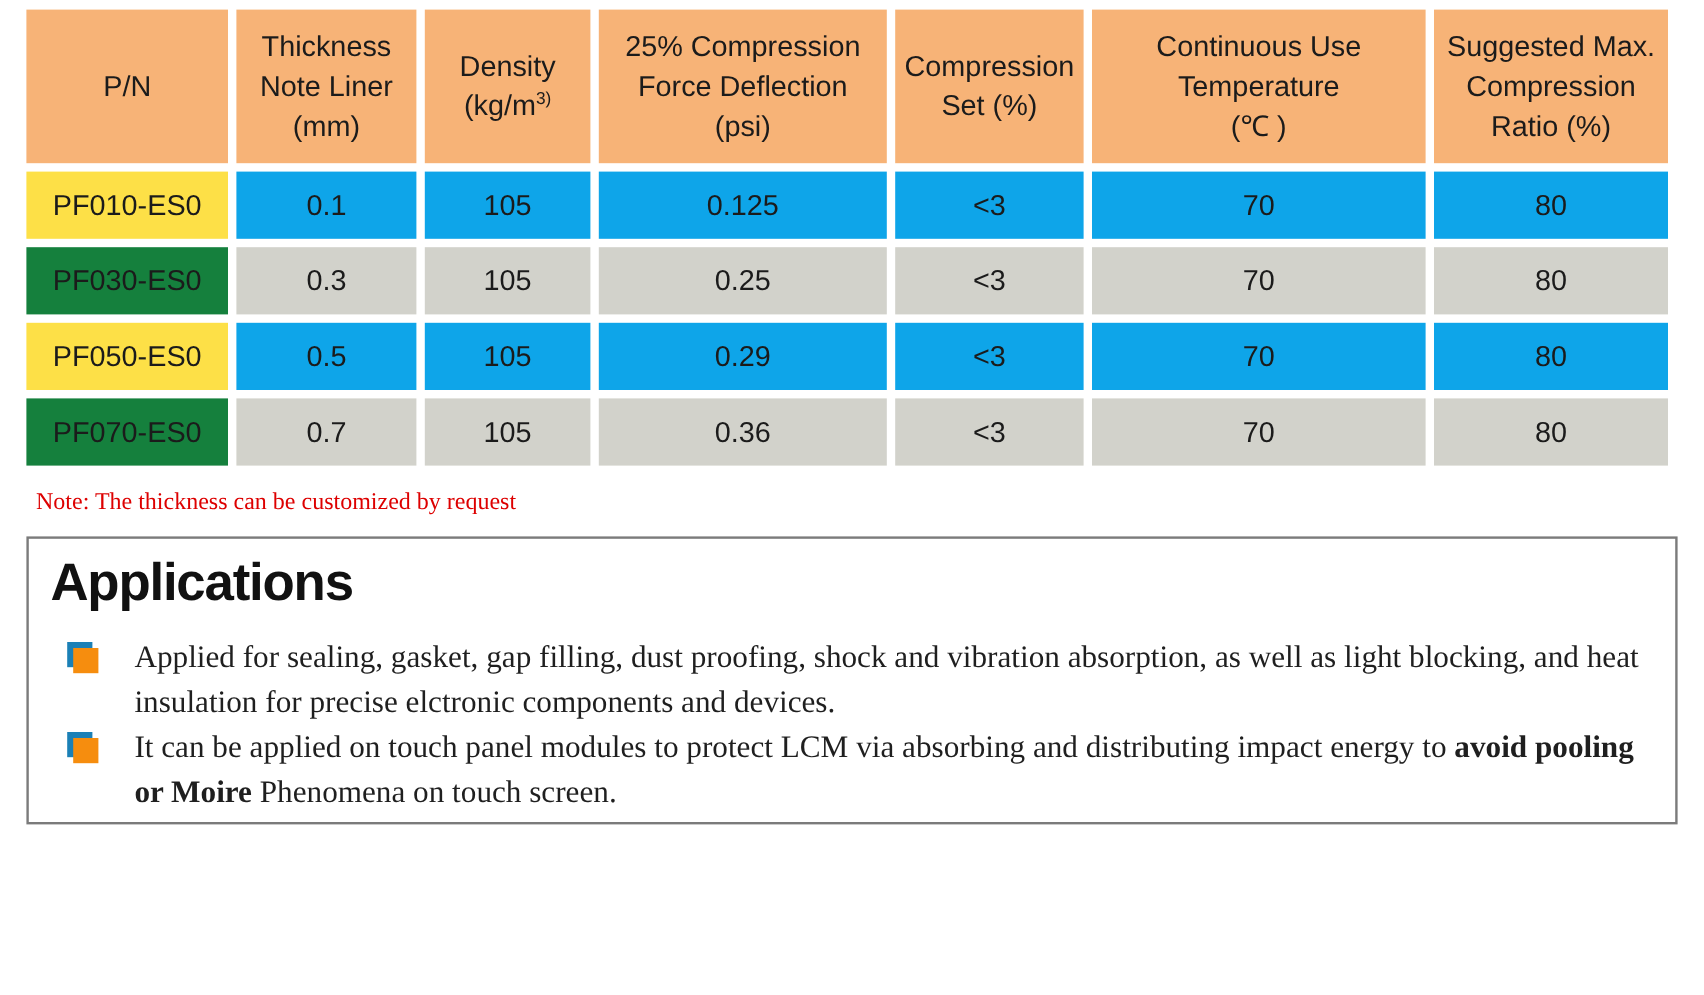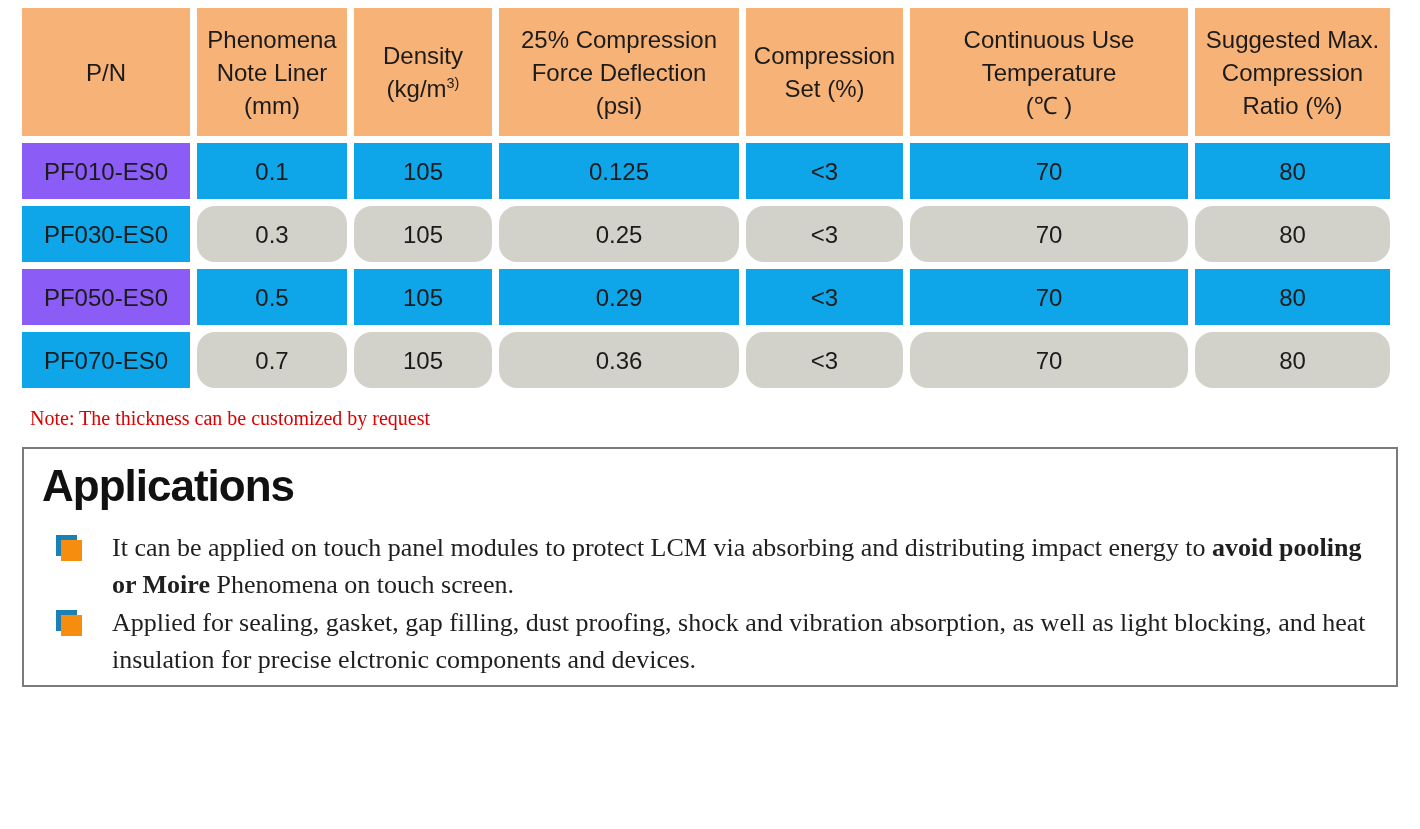--- a/index.html
+++ b/index.html
@@ -29,24 +29,24 @@
   table.spec td, table.spec th {
     text-align: center;
     vertical-align: middle;
     font-size: 24px;
     font-weight: 400;
     line-height: 33px;
     padding: 0 4px;
     overflow: hidden;
   }
   th.hdr       { background: #F7B377; height: 128px; }
-  td.pn-light  { background: #8b5cf6; }
-  td.pn-orange { background: #0ea5e9; }
+  td.pn-light  { background: #fde047; }
+  td.pn-orange { background: #15803d; }
   td.cell-light{ background: #0ea5e9; }
-  td.cell-dark { background: #D2D2CB; border-radius: 18px; }
+  td.cell-dark { background: #D2D2CB; }
   tr.data-row td { height: 56px; }
   tr.test-row td { height: 52px; }
   sup { font-size: 60%; line-height: 0; }
 
   
   .note {
     margin: 12px 0 0 8px;
     font-family: "Liberation Serif", serif;
     font-size: 20px;
     color: #DD0000;
@@ -117,21 +117,21 @@
         <col style="width:157px">
         <col style="width:278px">
       <col style="width:195px">
     </colgroup>
     <tbody>
         <tr>
       <th class="hdr">
         <div>P/N</div>
       </th>
       <th class="hdr">
-        <div>Phenomena</div>
+        <div>Thickness</div>
         <div>Note Liner</div>
         <div>(mm)</div>
       </th>
       <th class="hdr">
         <div>Density</div>
         <div><span>(kg/m</span><sup>3)</sup></div>
       </th>
       <th class="hdr">
         <div>25% Compression</div>
         <div>Force Deflection</div>
@@ -193,22 +193,22 @@
   </tbody>
     </table>
 
   <div class="note">Note: The thickness can be customized by request</div>
 
   <div class="apps-box">
     <div class="apps-title">Applications</div>
     <div class="apps-list">
       <div class="apps-item">
         <span class="bullet-icon"></span>
-        <span class="item-text"><span>It can be applied on touch panel modules to protect LCM via absorbing and distributing impact energy to </span><b>avoid pooling or Moire</b><span> Phenomena on touch screen.</span></span>
+        <span class="item-text">Applied for sealing, gasket, gap filling, dust proofing, shock and vibration absorption, as well as light blocking, and heat insulation for precise elctronic components and devices.</span>
       </div>
       <div class="apps-item">
         <span class="bullet-icon"></span>
-        <span class="item-text">Applied for sealing, gasket, gap filling, dust proofing, shock and vibration absorption, as well as light blocking, and heat insulation for precise elctronic components and devices.</span>
+        <span class="item-text"><span>It can be applied on touch panel modules to protect LCM via absorbing and distributing impact energy to </span><b>avoid pooling or Moire</b><span> Phenomena on touch screen.</span></span>
       </div>
     </div>
   </div>
 
 </div>
 
 </body></html>

